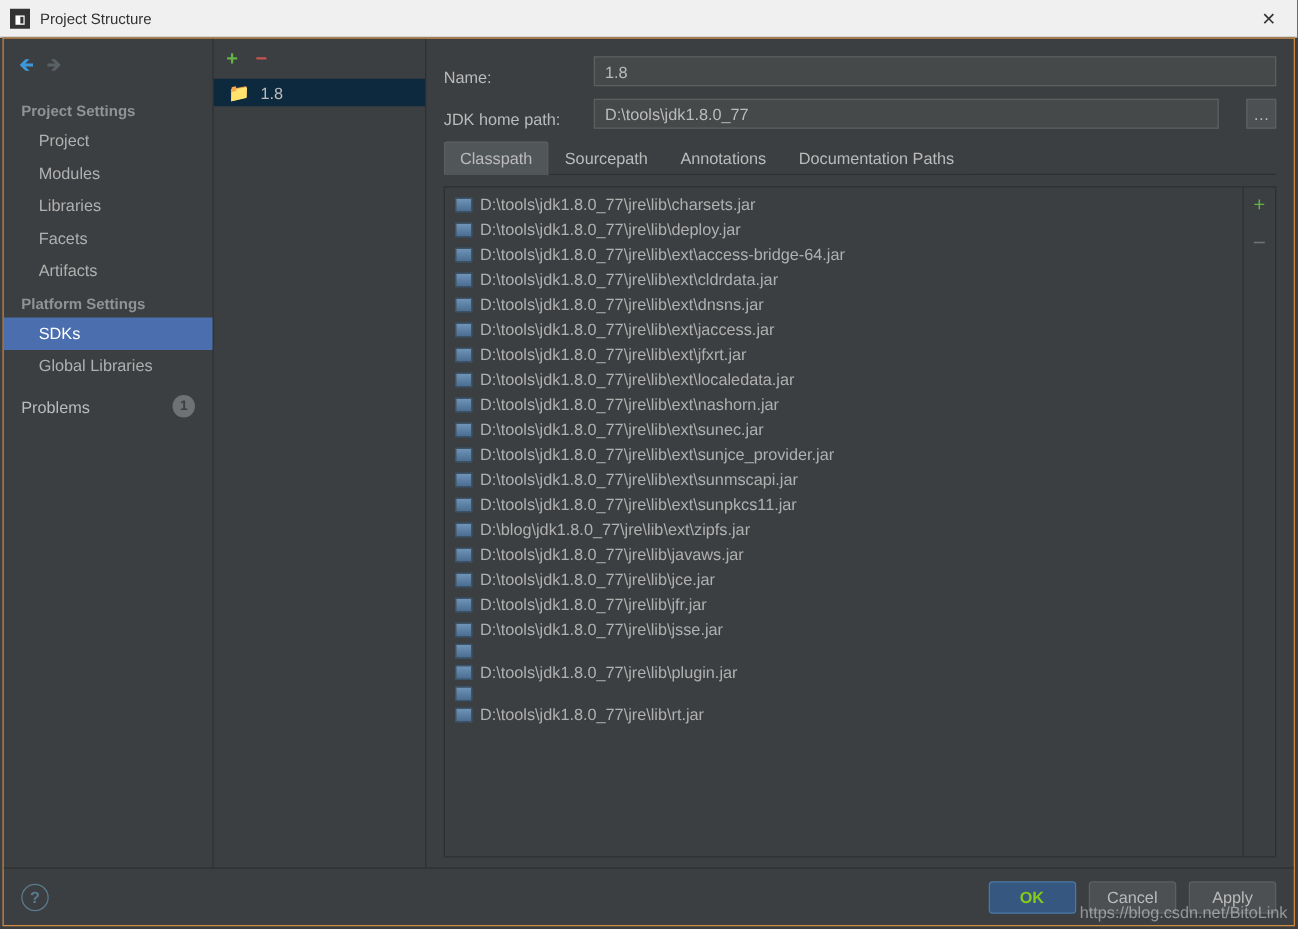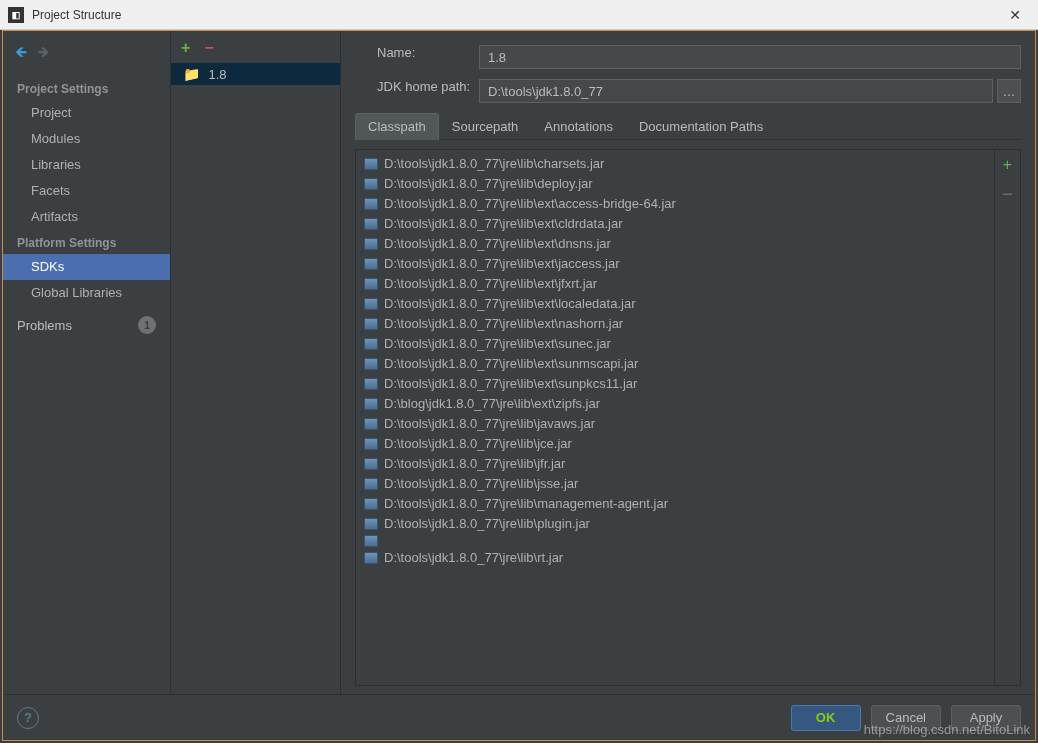--- a/index.html
+++ b/index.html
@@ -26,21 +26,21 @@
 
 .list-col { width: 170px; background: #3c3f41; border-right: 1px solid #2d2f30; display: flex; flex-direction: column; }
 .list-col .list-tools { padding: 8px 10px 6px 10px; display: flex; gap: 14px; }
 .tool-add { color: #62b543; font-size: 16px; font-weight: bold; cursor: pointer; }
 .tool-rem { color: #c75450; font-size: 16px; font-weight: bold; cursor: pointer; }
 .sdk-entry { padding: 3px 10px 3px 12px; display: flex; align-items: center; gap: 8px; background: #0d293e; color: #bbb; cursor: pointer; }
 .sdk-entry.sel { background: #0d293e; }
 .folder-icon { color: #4a88c7; font-size: 14px; }
 
 .detail { flex: 1; display: flex; flex-direction: column; padding: 14px 14px 8px 14px; gap: 10px; overflow: hidden; }
-.row { display: flex; align-items: flex-start; gap: 4px; margin-left: 22px; }
+.row { display: flex; align-items: flex-end; gap: 22px; }
 .row .lbl { width: 98px; color: #bbbbbb; }
 .row input[type=text] { flex: 1; background: #45494a; border: 1px solid #5e6060; color: #bbbbbb; padding: 3px 8px; height: 24px; }
 .path-row input { flex: 1; }
 .dots-btn { width: 24px; height: 24px; background: #4c5052; border: 1px solid #5e6060; color: #bbb; display: inline-flex; align-items: center; justify-content: center; cursor: pointer; }
 
 .tabs { display: flex; border-bottom: 1px solid #2d2f30; gap: 0; }
 .tab { padding: 5px 12px; color: #bbbbbb; cursor: pointer; border: 1px solid transparent; border-bottom: none; background: #3c3f41; }
 .tab.active { background: #515658; border: 1px solid #5e6060; border-bottom: 1px solid #515658; margin-bottom: -1px; border-radius: 3px 3px 0 0; }
 
 .cp-panel { flex: 1; display: flex; border: 1px solid #2d2f30; background: #3c3f41; overflow: hidden; margin-top: -1px; }
@@ -159,20 +159,24 @@
             <div class="cp-row">
               <span class="jar-icon"></span>
               <span>D:\tools\jdk1.8.0_77\jre\lib\ext\nashorn.jar</span>
             </div>
             <div class="cp-row">
               <span class="jar-icon"></span>
               <span>D:\tools\jdk1.8.0_77\jre\lib\ext\sunec.jar</span>
             </div>
             <div class="cp-row">
               <span class="jar-icon"></span>
+              <span>D:\tools\jdk1.8.0_77\jre\lib\ext\sunjce_provider.jar</span>
+            </div>
+            <div class="cp-row">
+              <span class="jar-icon"></span>
               <span>D:\tools\jdk1.8.0_77\jre\lib\ext\sunmscapi.jar</span>
             </div>
             <div class="cp-row">
               <span class="jar-icon"></span>
               <span>D:\tools\jdk1.8.0_77\jre\lib\ext\sunpkcs11.jar</span>
             </div>
             <div class="cp-row">
               <span class="jar-icon"></span>
               <span>D:\blog\jdk1.8.0_77\jre\lib\ext\zipfs.jar</span>
             </div>
@@ -187,21 +191,20 @@
             <div class="cp-row">
               <span class="jar-icon"></span>
               <span>D:\tools\jdk1.8.0_77\jre\lib\jfr.jar</span>
             </div>
             <div class="cp-row">
               <span class="jar-icon"></span>
               <span>D:\tools\jdk1.8.0_77\jre\lib\jsse.jar</span>
             </div>
             <div class="cp-row">
               <span class="jar-icon"></span>
-              <span>D:\tools\jdk1.8.0_77\jre\lib\management-agent.jar</span>
             </div>
             <div class="cp-row">
               <span class="jar-icon"></span>
               <span>D:\tools\jdk1.8.0_77\jre\lib\plugin.jar</span>
             </div>
             <div class="cp-row">
               <span class="jar-icon"></span>
             </div>
             <div class="cp-row">
               <span class="jar-icon"></span>

